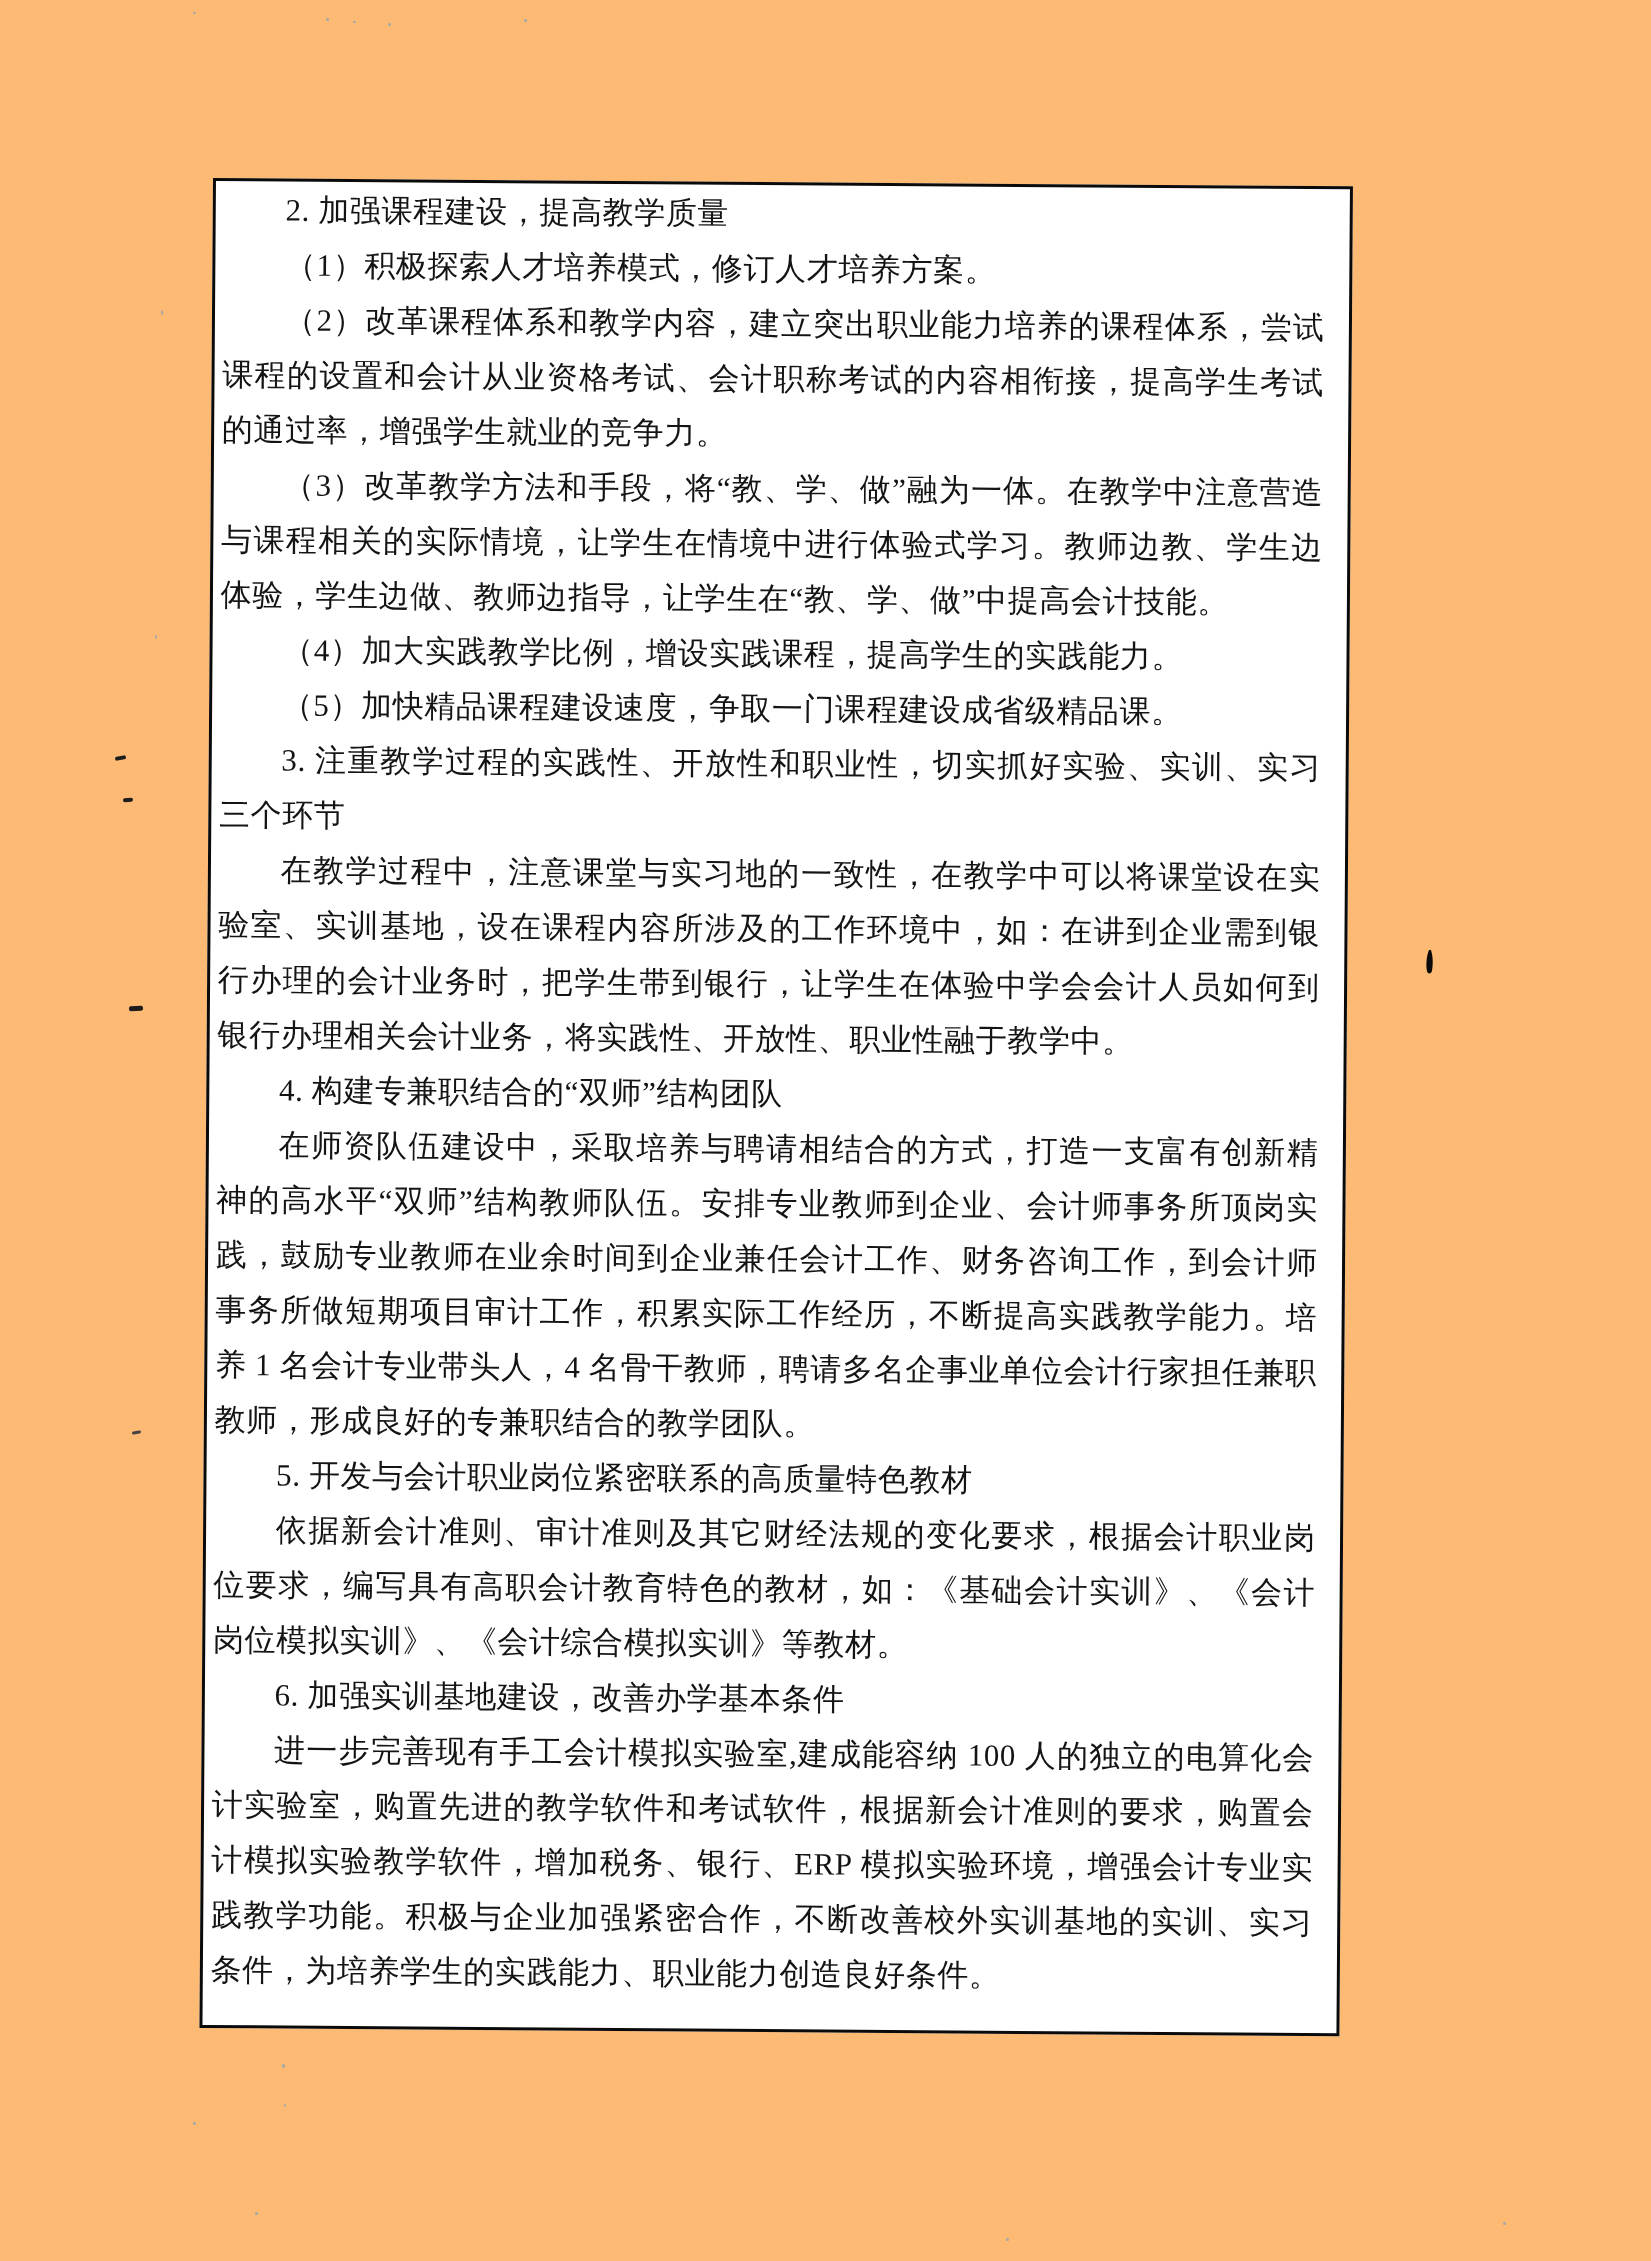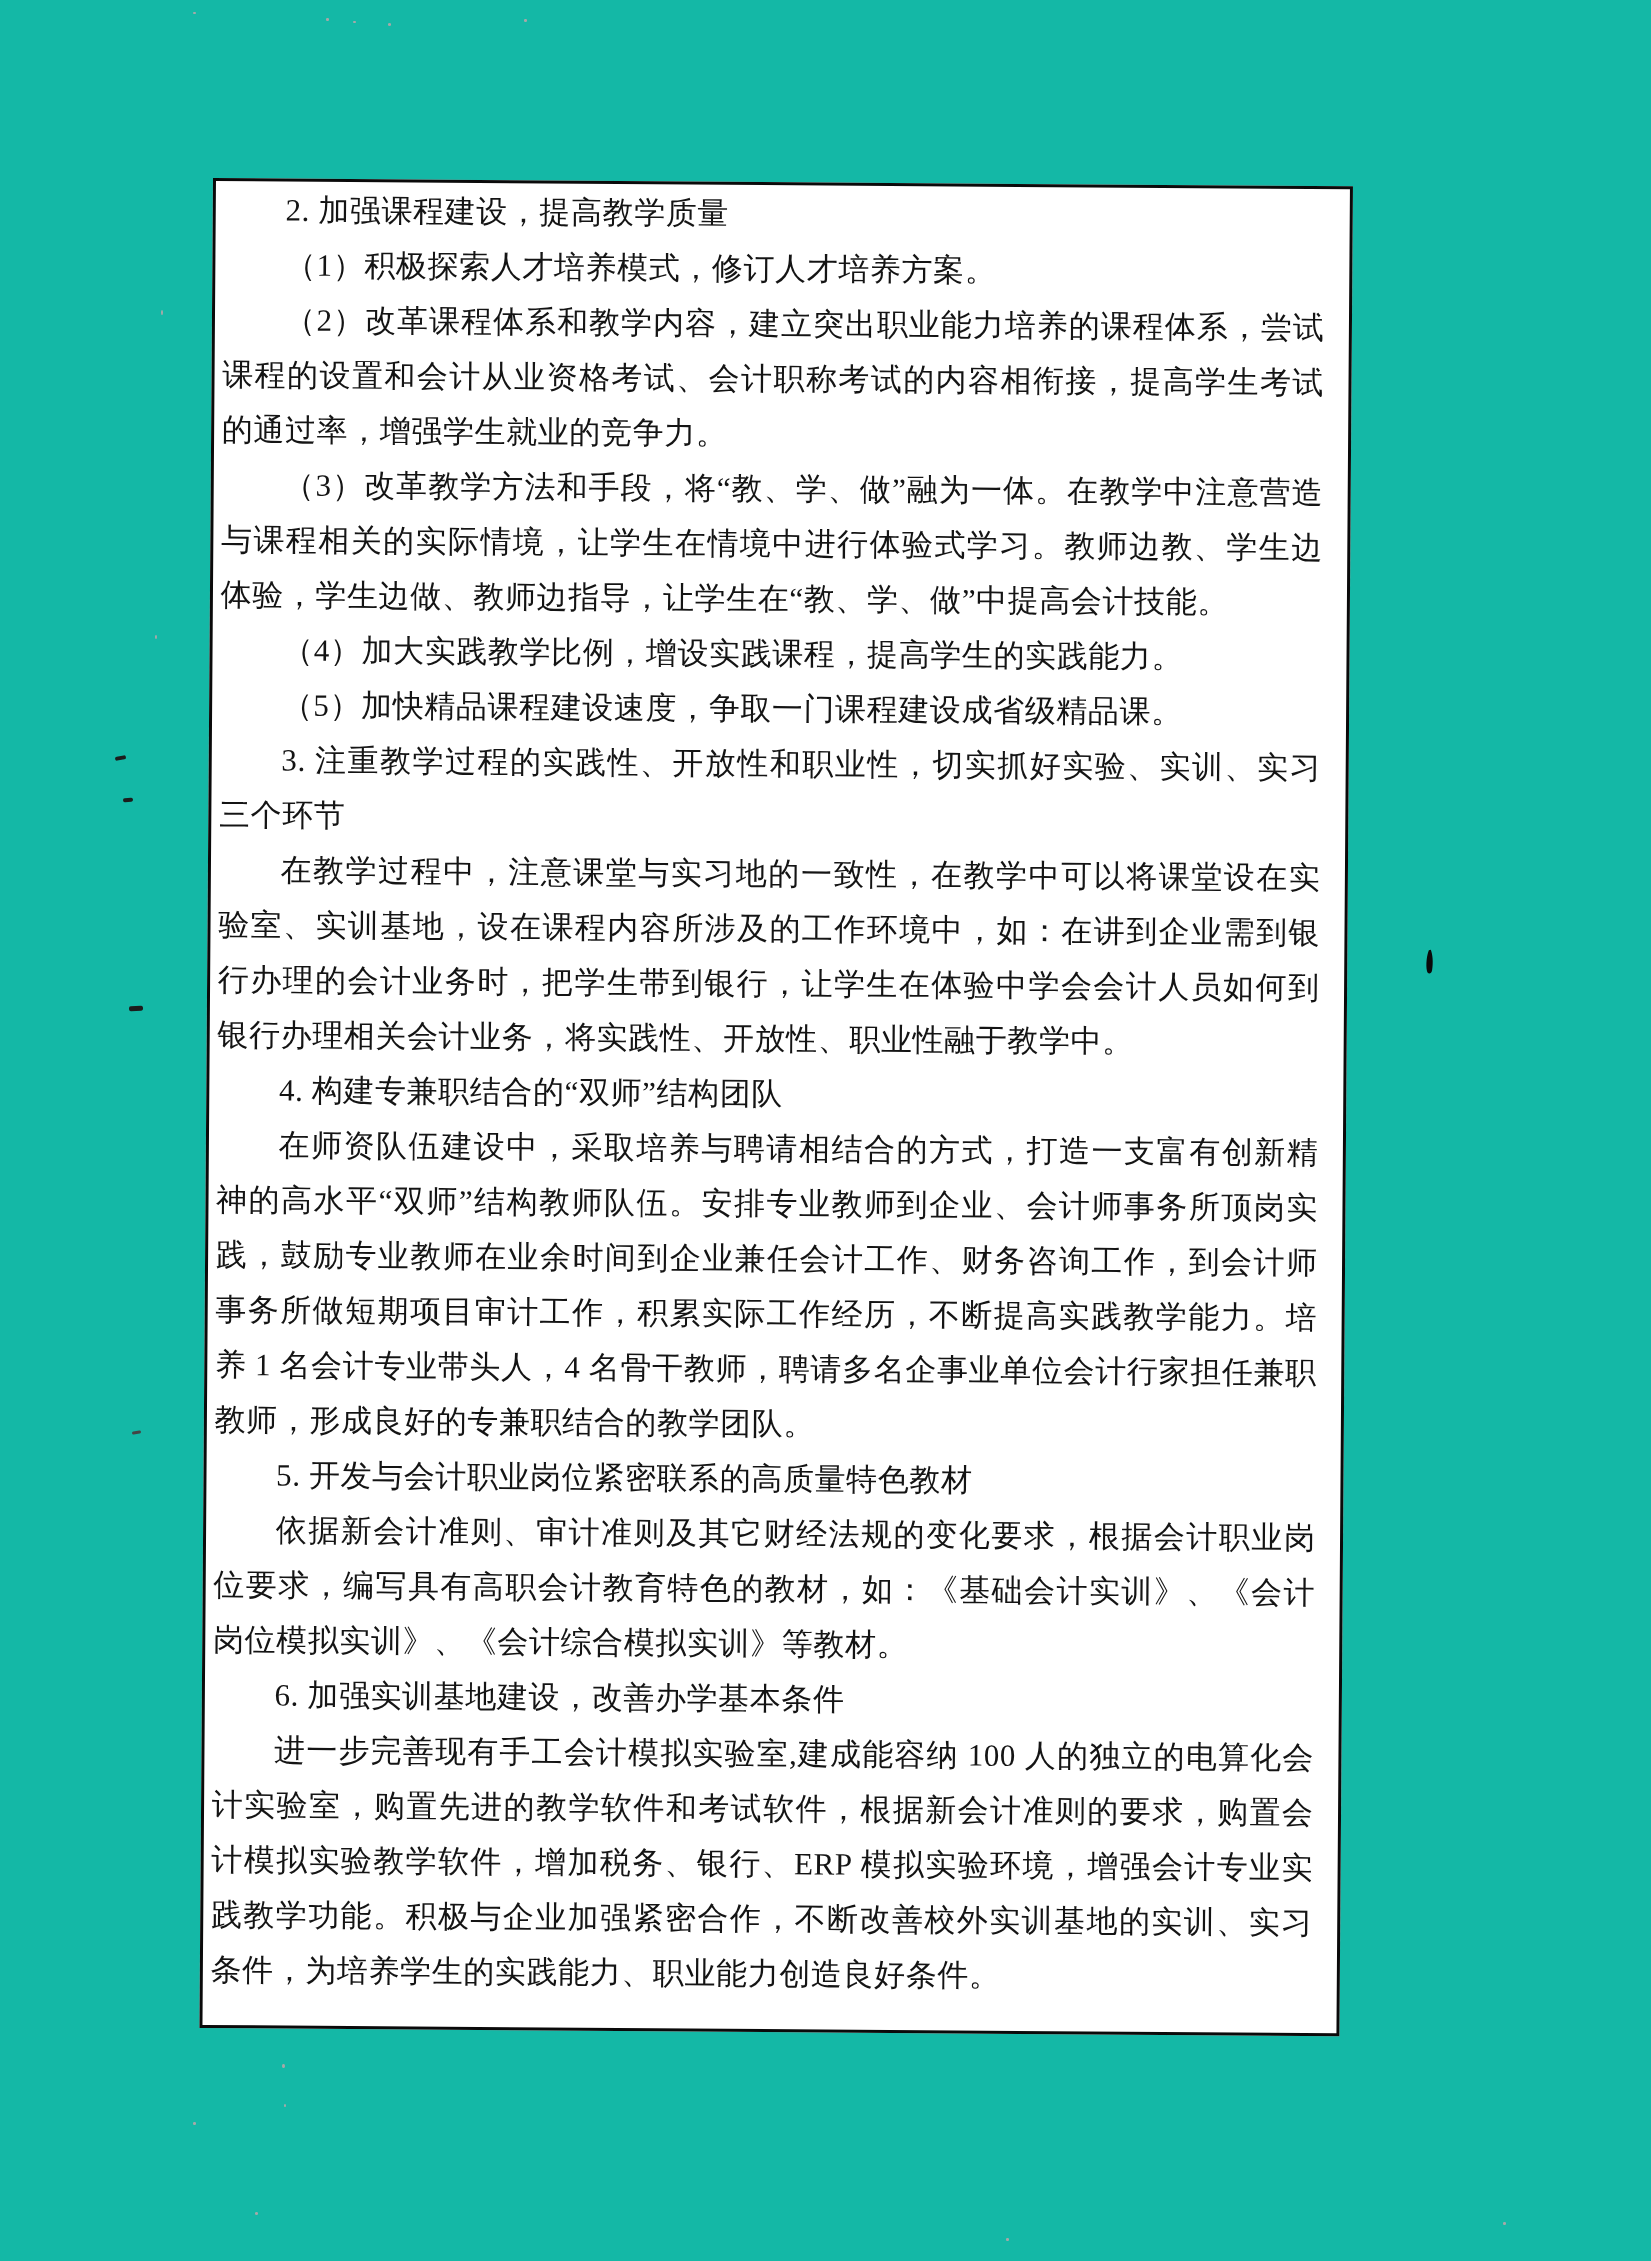--- a/index.html
+++ b/index.html
@@ -4,21 +4,21 @@
 <style>
   html,body{
     margin:0;padding:0;
     width:1651px;height:2261px;
     background:#ffffff;
     overflow:hidden;
   }
   .page{
     position:relative;
     width:1651px;height:2261px;
-    background:#14b8a6;
+    background:#fdba74;
     font-family:"Liberation Serif","DejaVu Serif",serif;
   }
   
   .doc-box{
     position:absolute;
     left:213px;top:178px;
     width:1140px;height:1850px;
     border:3.9px solid #0a0a0a;
     box-sizing:border-box;
     transform:rotate(0.42deg);

